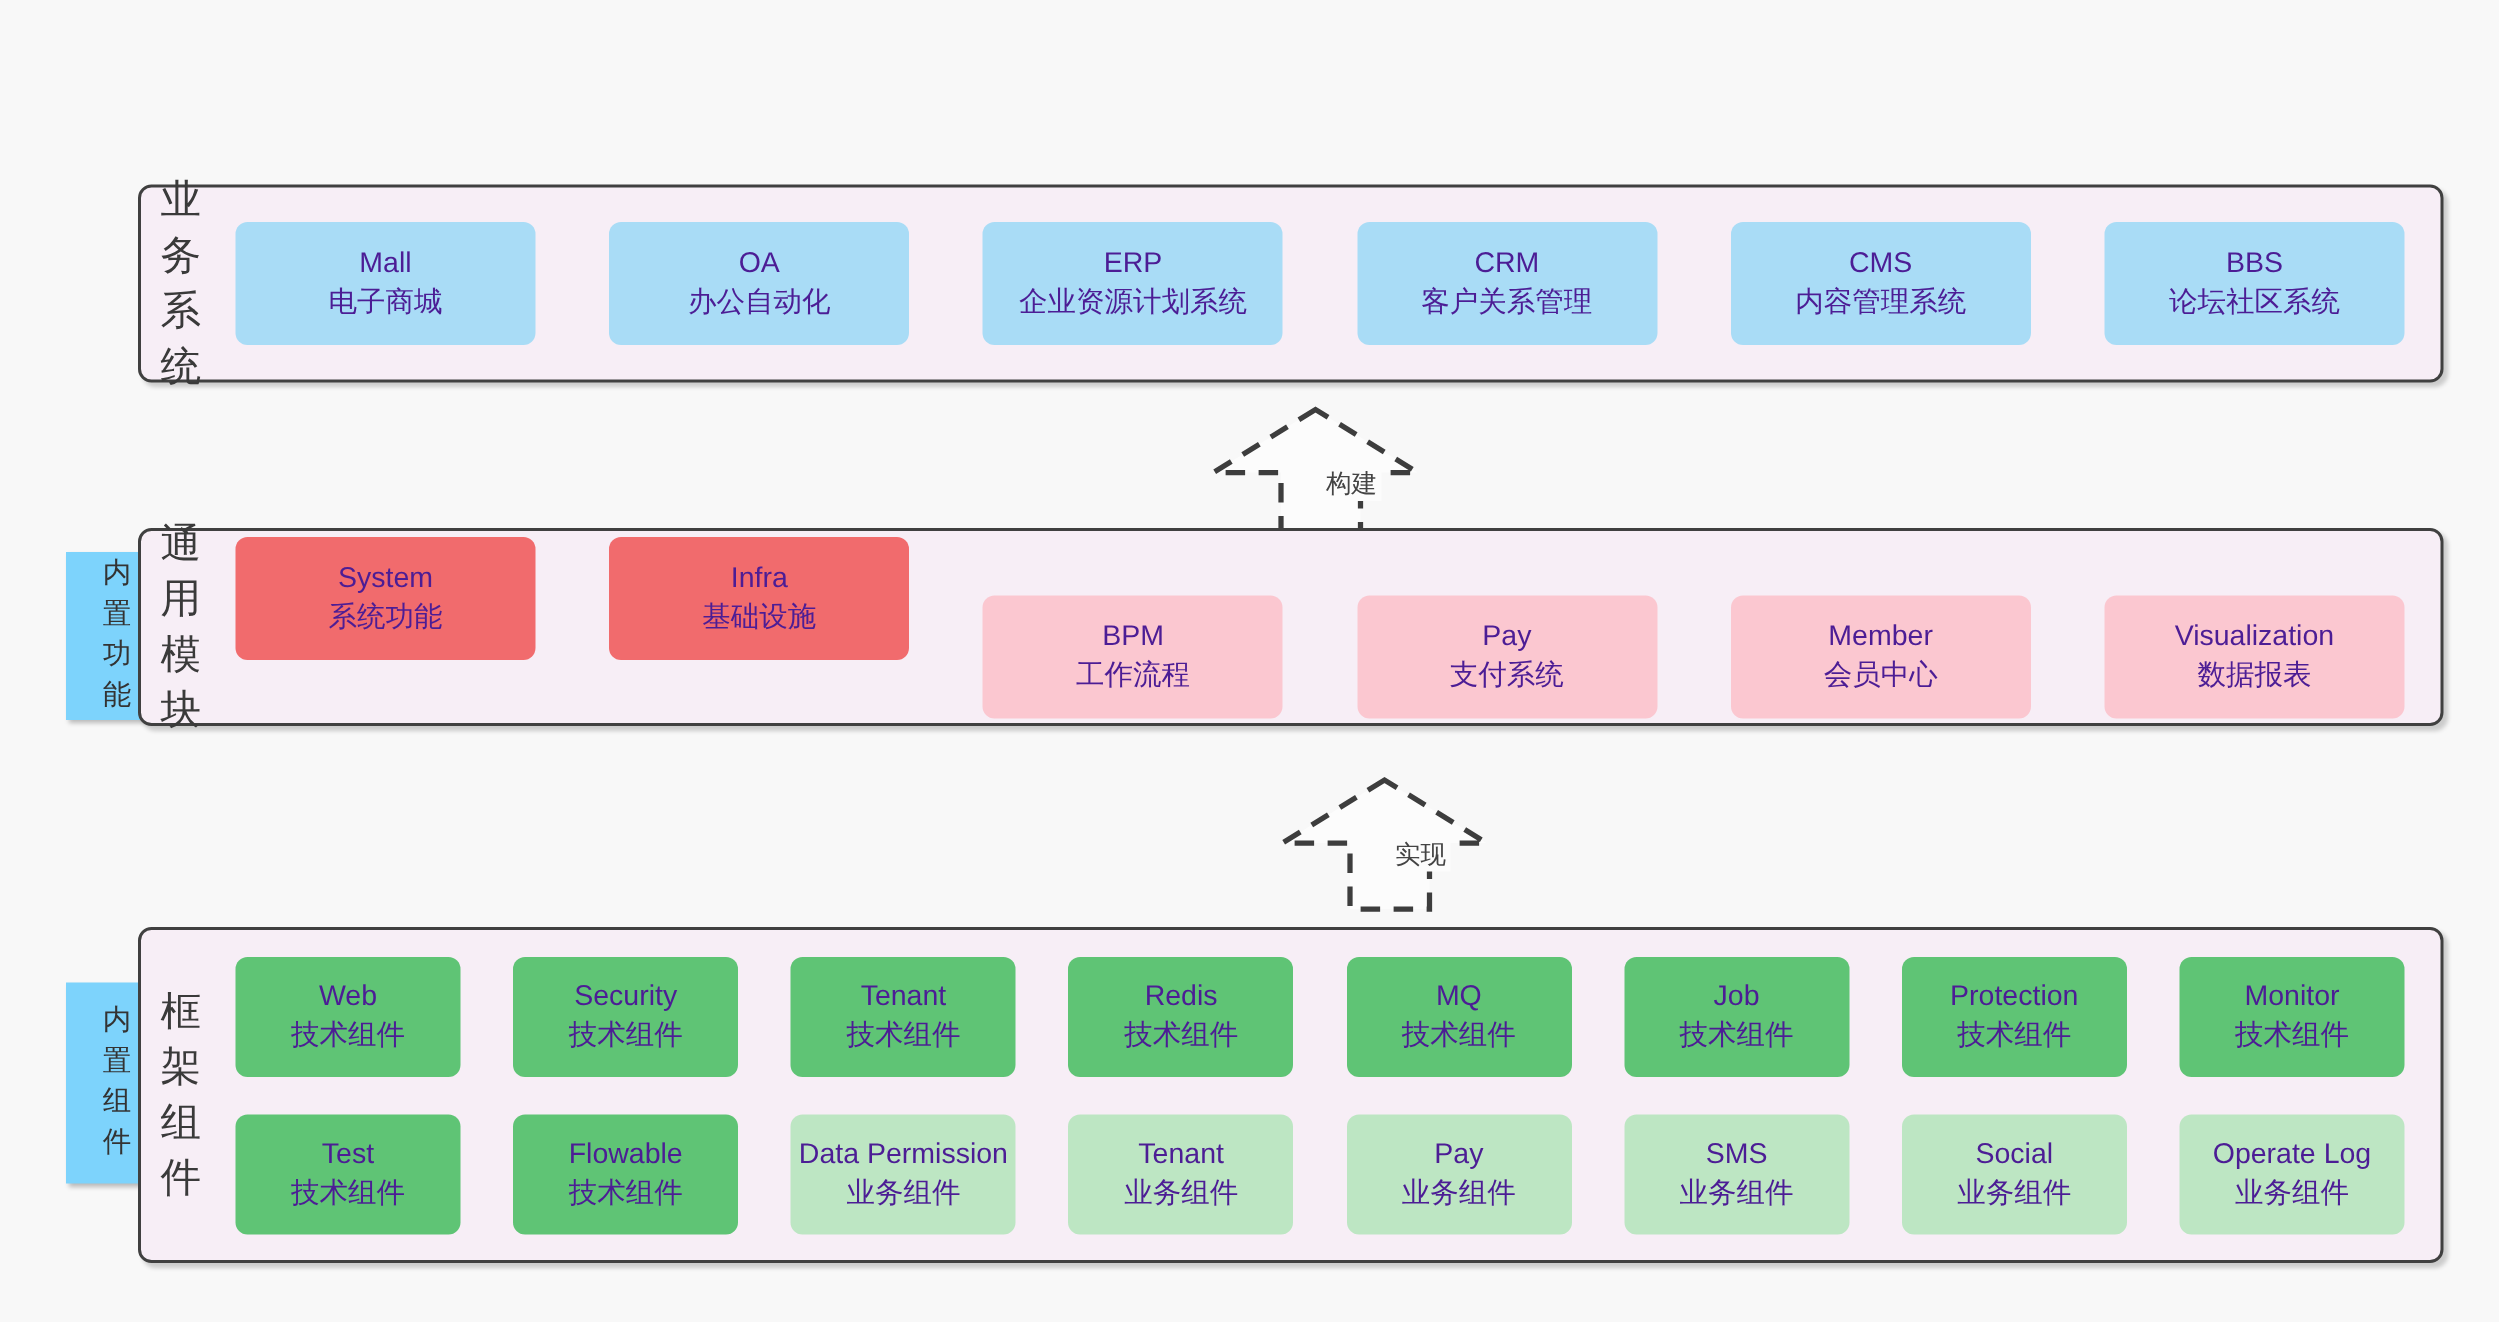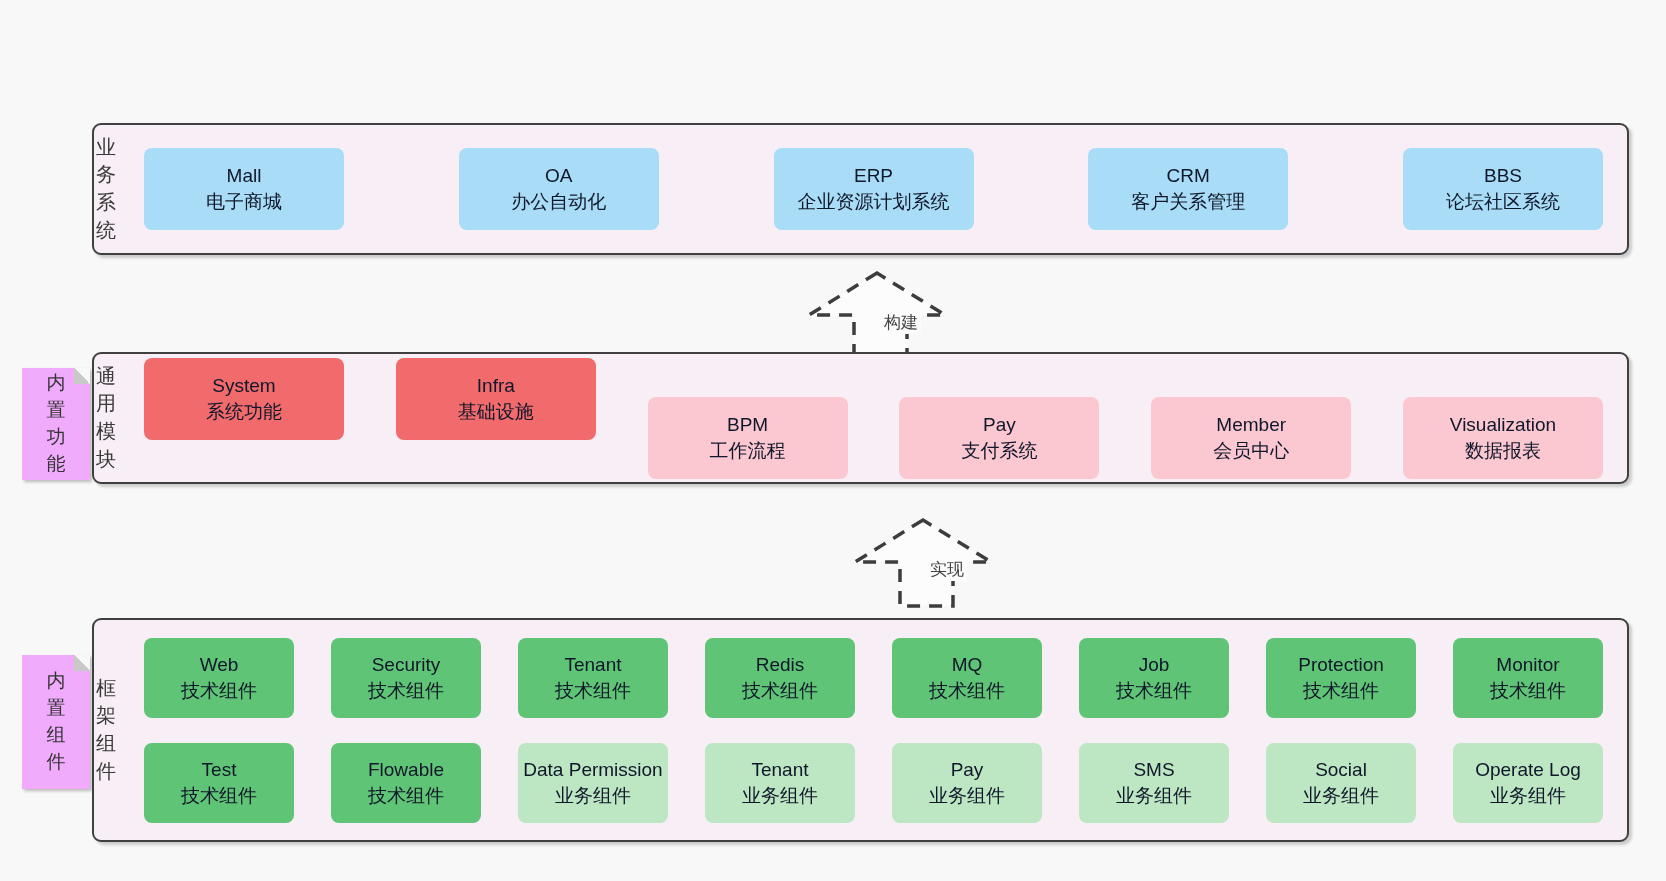--- a/index.html
+++ b/index.html
@@ -10,51 +10,51 @@
     color:#333333;
   }
   
   .layer{
     position:absolute;left:92px;width:1537px;box-sizing:border-box;
     background:#f7eef6;border:2px solid #404040;border-radius:9px;
     box-shadow:3px 3px 3px rgba(0,0,0,0.18);
     display:flex;align-items:center;
   }
   .vlabel{
-    width:24px;flex:0 0 auto;
-    font-size:20px;line-height:1.38;letter-spacing:0;
+    width:24px;margin-left:13px;flex:0 0 auto;
+    font-size:27px;line-height:1.38;letter-spacing:0;
     word-break:break-all;text-align:center;color:#3a3a3a;
   }
   .row{
     flex:1;display:flex;justify-content:space-between;
     padding:0 24px 0 26px;
   }
   .grid{
     flex:1;display:flex;flex-direction:column;gap:25px;
     padding:0 24px 0 26px;
   }
   .grid .row3{display:flex;justify-content:space-between;}
   
   .box{
     box-sizing:border-box;border-radius:8px;
     display:flex;flex-direction:column;align-items:center;justify-content:center;
-    text-align:center;font-size:19px;line-height:1.35;color:#0f172a;
+    text-align:center;font-size:19px;line-height:1.35;color:#4c1d95;
   }
   .box-l{width:200px;height:82px;}   
   .box-s{width:150px;height:80px;}   
   .blue  {background:#a9dcf6;}
   .red   {background:#f16b6d;}
   .pink  {background:#fbc7d0;margin-top:39px;}
   .green {background:#5fc475;}
   .lgreen{background:#bde6c3;}
   .box-title{display:block;}
   .box-sub{display:block;}
   
   .note{
-    position:absolute;left:22px;width:68px;background:#f0abfc;
+    position:absolute;left:44px;width:68px;background:#7dd3fc;
     box-shadow:2px 2px 3px rgba(0,0,0,0.25);
     display:flex;align-items:center;justify-content:center;
   }
   .note-fold{
     position:absolute;top:0;right:0;width:16px;height:16px;
     background:linear-gradient(to bottom left,#f8f8f8 50%,#c9c9c9 50%);
   }
   .note-text{
     width:20px;font-size:19px;line-height:1.42;word-break:break-all;
     text-align:center;color:#333333;
@@ -84,20 +84,24 @@
     </div>
     <div class="box box-l blue">
       <span class="box-title">ERP</span>
       <span class="box-sub">企业资源计划系统</span>
     </div>
     <div class="box box-l blue">
       <span class="box-title">CRM</span>
       <span class="box-sub">客户关系管理</span>
     </div>
     <div class="box box-l blue">
+      <span class="box-title">CMS</span>
+      <span class="box-sub">内容管理系统</span>
+    </div>
+    <div class="box box-l blue">
       <span class="box-title">BBS</span>
       <span class="box-sub">论坛社区系统</span>
     </div>
   </div>
 </section>
 
 <div class="arrow" style="left:806px;top:270px">
   <svg width="142" height="92" viewBox="0 0 142 92">
     <polygon points="71,3 3,45 48,45 48,89 101,89 101,45 139,45" fill="#fcfcfc" stroke="#3d3d3d" stroke-width="3.5" stroke-dasharray="13 9"></polygon>
   </svg>

